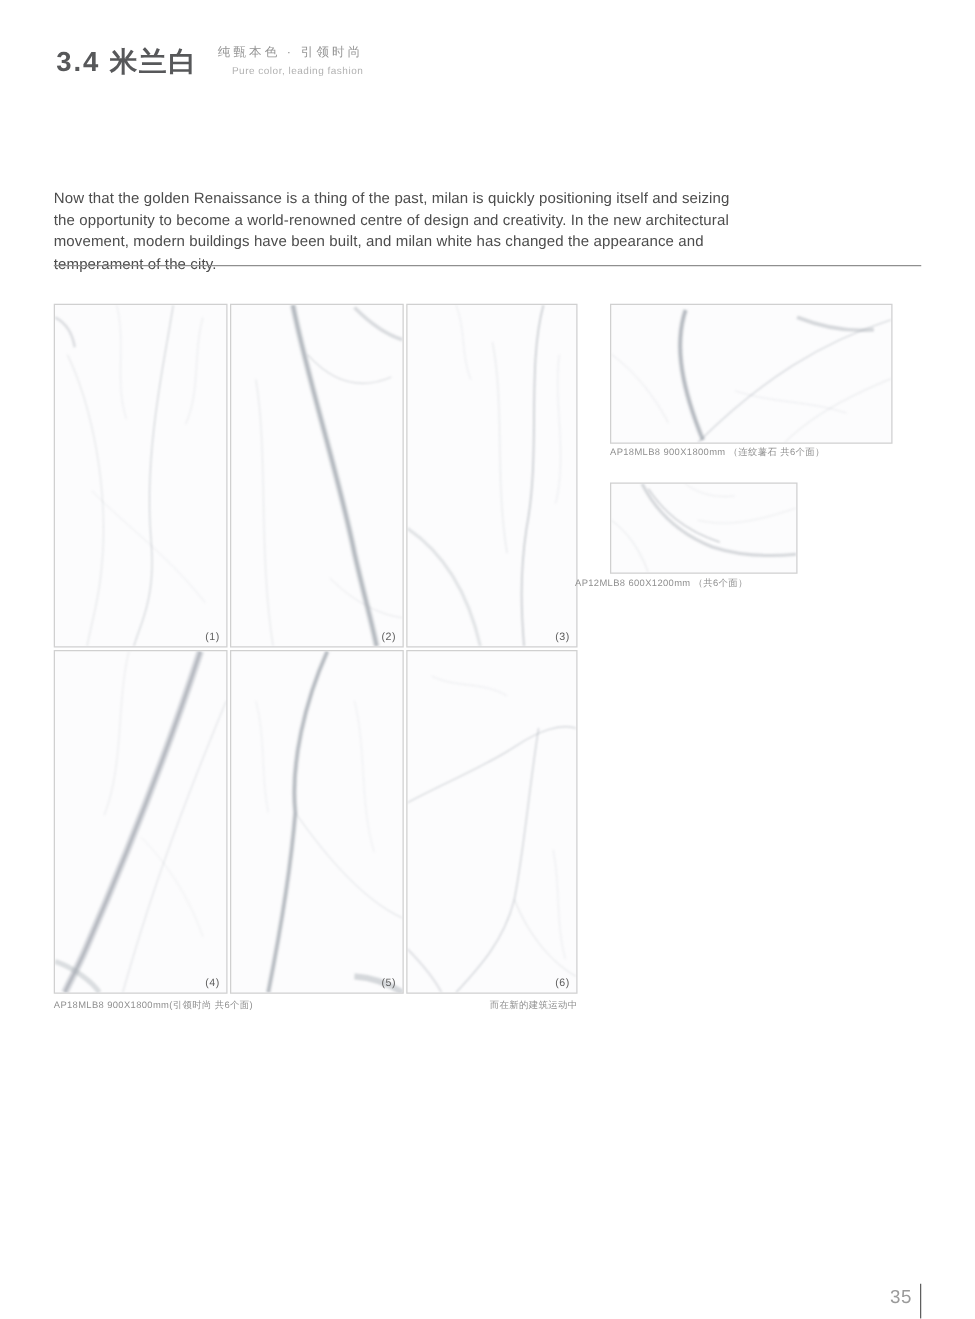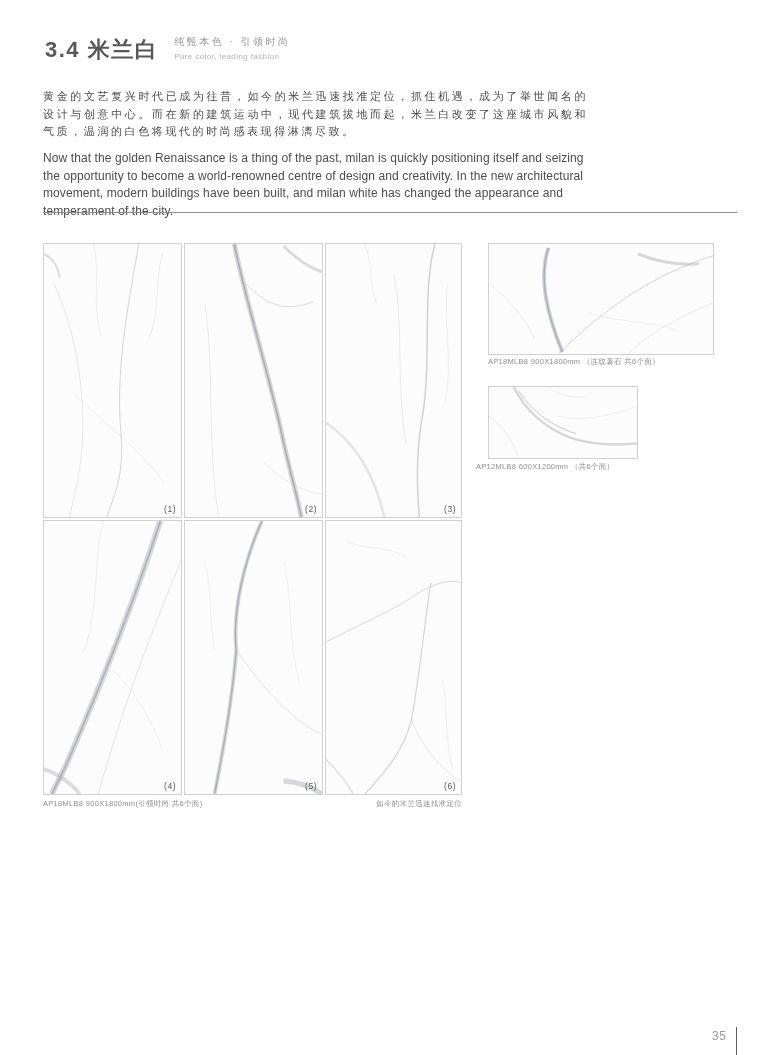--- a/index.html
+++ b/index.html
@@ -5,21 +5,21 @@
   html,body{margin:0;padding:0;background:#ffffff;}
   .page{
     position:relative;width:760px;height:1055px;background:#ffffff;
     font-family:"Liberation Sans", sans-serif;overflow:hidden;
   }
   
   .header{position:absolute;left:45px;top:35px;display:flex;align-items:flex-start;}
   .section-title{font-size:22px;font-weight:bold;color:#57585a;letter-spacing:1.5px;white-space:nowrap;}
   .subtitle{margin-left:16px;margin-top:0;}
   .subtitle-cn{font-size:10px;color:#949494;letter-spacing:2.5px;}
-  .subtitle-en{font-size:8px;color:#b1b1b1;margin-top:3px;letter-spacing:0.4px;}
+  .subtitle-en{font-size:8px;color:#b1b1b1;margin-top:3px;letter-spacing:0.4px;text-align:right;}
   
   .body-cn{
     position:absolute;left:43px;top:88px;width:545px;
     font-size:11px;line-height:17.5px;letter-spacing:2.6px;
     color:#4c4c4c;text-align:justify;
   }
   .body-en{
     position:absolute;left:43px;top:150px;width:548px;
     font-size:12px;line-height:17.5px;color:#4c4c4c;letter-spacing:0.1px;
   }
@@ -29,21 +29,21 @@
     position:absolute;background:#fcfcfd;border:1px solid #d0d0d0;box-sizing:border-box;
   }
   .plate svg{position:absolute;left:0;top:0;width:100%;height:100%;display:block;}
   .plate-label{
     position:absolute;right:5px;bottom:3px;font-size:8.5px;color:#5c5c5c;letter-spacing:0.5px;
     background:transparent;z-index:2;
   }
   .caption{position:absolute;font-size:7.5px;color:#8f8f8f;letter-spacing:0.3px;white-space:nowrap;}
   .caption-right{text-align:right;}
   
-  .page-number{position:absolute;left:712px;top:1029px;font-size:12px;color:#9a9a9a;letter-spacing:0.5px;}
+  .page-number{position:absolute;left:712px;top:1029px;font-size:15px;color:#9a9a9a;letter-spacing:0.5px;}
   .page-edge-line{position:absolute;left:736px;top:1027px;width:1px;height:28px;background:#5f5f5f;}
 </style>
 </head>
 <body>
 
 <svg width="0" height="0" style="position:absolute" aria-hidden="true">
   <defs>
     <filter id="vb" x="-20%" y="-20%" width="140%" height="140%">
       <feGaussianBlur stdDeviation="0.7"></feGaussianBlur>
     </filter>
@@ -56,21 +56,20 @@
     <div class="section-title">
       <span>3.4</span>
       <span>米兰白</span>
     </div>
     <div class="subtitle">
       <div class="subtitle-cn">纯甄本色 · 引领时尚</div>
       <div class="subtitle-en">Pure color, leading fashion</div>
     </div>
   </div>
 
-  <div class="body-cn">黄金的文艺复兴时代已成为往昔，如今的米兰迅速找准定位，抓住机遇，成为了举世闻名的设计与创意中心。而在新的建筑运动中，现代建筑拔地而起，米兰白改变了这座城市风貌和气质，温润的白色将现代的时尚感表现得淋漓尽致。</div>
   <div class="body-en">Now that the golden Renaissance is a thing of the past, milan is quickly positioning itself and seizing the opportunity to become a world-renowned centre of design and creativity. In the new architectural movement, modern buildings have been built, and milan white has changed the appearance and temperament of the city.</div>
 
   <div class="rule"></div>
 
   <div class="plate" style="left:43px;top:243px;width:139px;height:275px;">
     <svg viewBox="0 0 139 275" preserveAspectRatio="none">
       <g fill="none" stroke="#9aa0a8" filter="url(#vb)">
         <path d="M96 0 C88 50 72 120 78 190 C82 235 70 255 64 275" stroke-width="0.8" opacity="0.55"></path>
         <path d="M10 40 C30 80 44 150 38 210 C36 235 30 255 26 275" stroke-width="0.6" opacity="0.4"></path>
         <path d="M120 10 C112 40 118 70 106 96" stroke-width="0.5" opacity="0.35"></path>
@@ -170,21 +169,21 @@
     <svg viewBox="0 0 150 73" preserveAspectRatio="none">
       <g fill="none" stroke="#9aa0a8" filter="url(#vb)">
         <path d="M25 0 C35 20 52 40 82 52 C106 60 130 60 150 58" stroke-width="2.5" opacity="0.4"></path>
         <path d="M30 4 C42 22 58 38 88 48" stroke="#8d949c" stroke-width="1" opacity="0.5"></path>
         <path d="M150 20 C120 30 96 36 70 30" stroke-width="0.5" opacity="0.3"></path>
         <path d="M0 30 C14 40 24 56 30 73" stroke-width="0.6" opacity="0.35"></path>
         <path d="M60 0 C70 8 84 12 100 10" stroke-width="0.5" opacity="0.3"></path>
       </g>
     </svg>
   </div>
-  <div class="caption" style="left:476px;top:462px;">AP12MLB8 600X1200mm （共6个面）</div>
+  <div class="caption" style="left:460px;top:462px;">AP12MLB8 600X1200mm （共6个面）</div>
 
   <div class="caption" style="left:43px;top:799px;">AP18MLB8 900X1800mm(引领时尚 共6个面)</div>
-  <div class="caption caption-right" style="left:300px;top:799px;width:162px;">如今的米兰迅速找准定位</div>
+  <div class="caption caption-right" style="left:300px;top:799px;width:162px;">而在新的建筑运动中</div>
 
   <div class="page-number">35</div>
   <div class="page-edge-line"></div>
 
 </div>
 
 </body></html>

